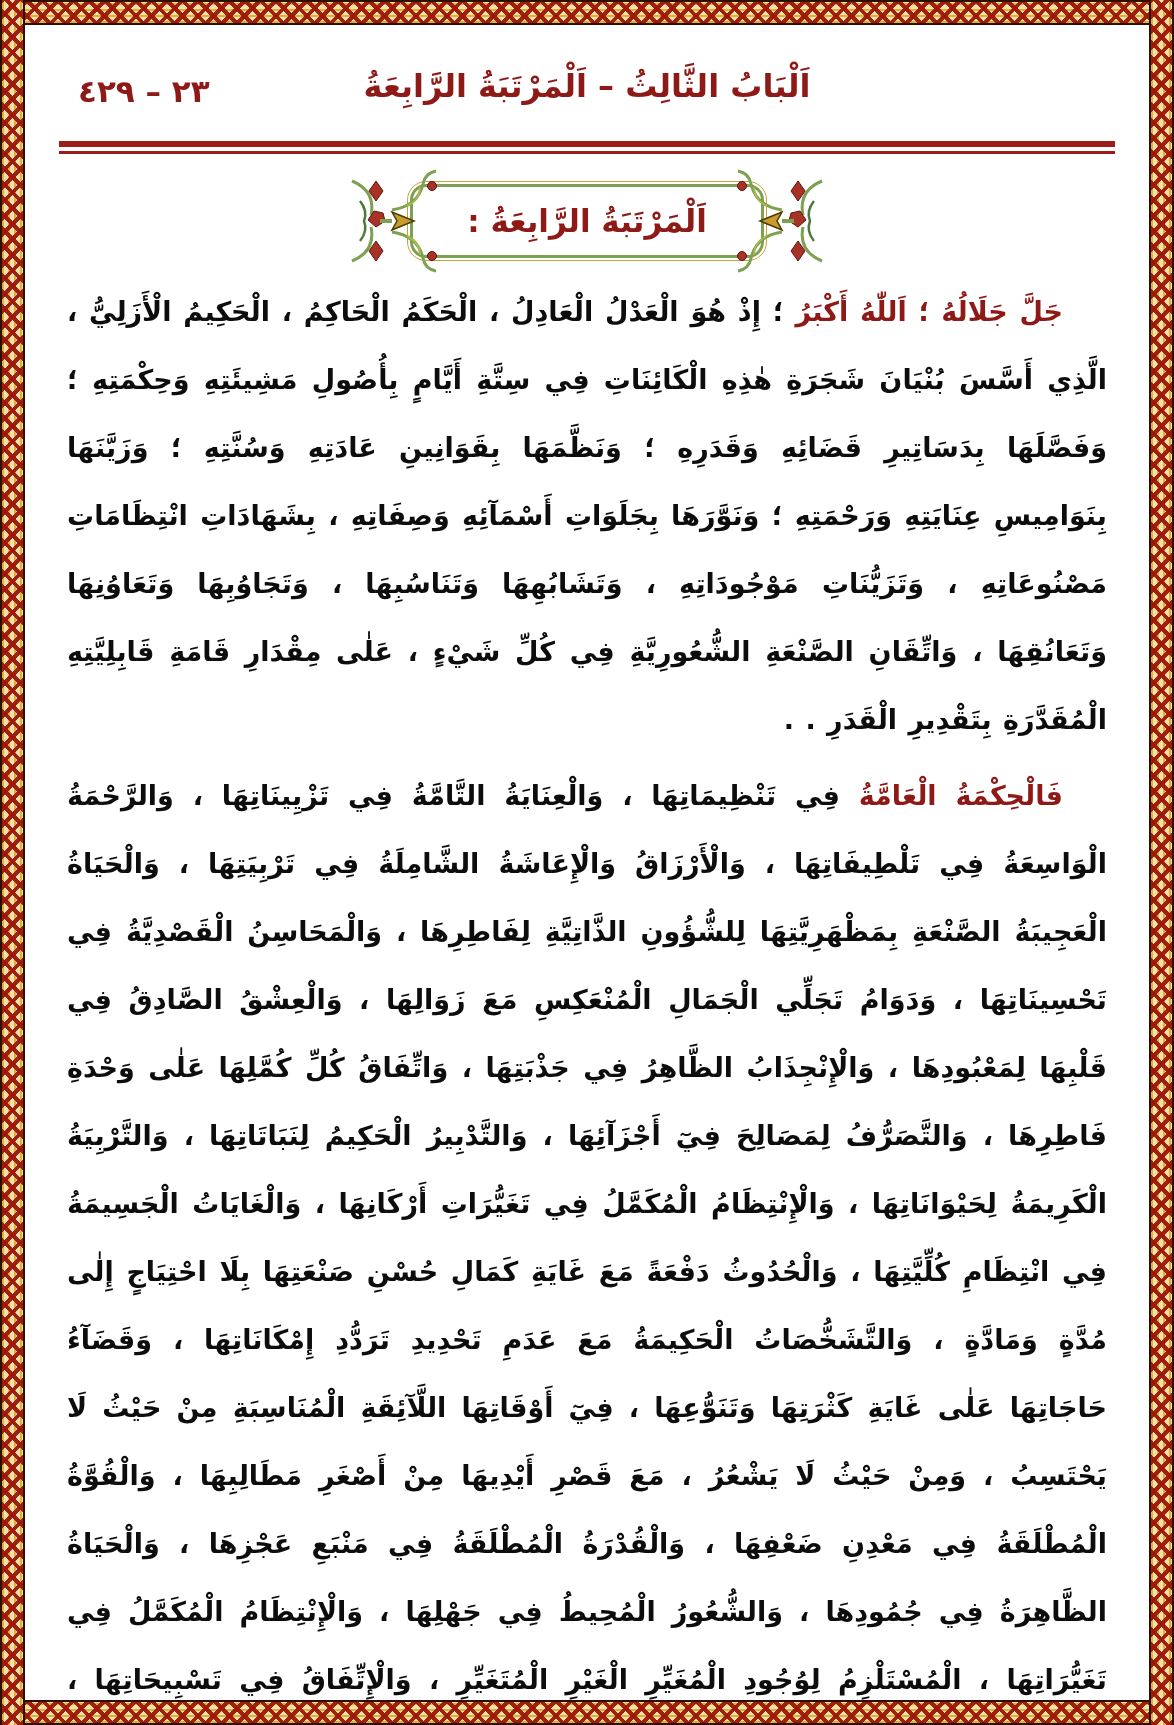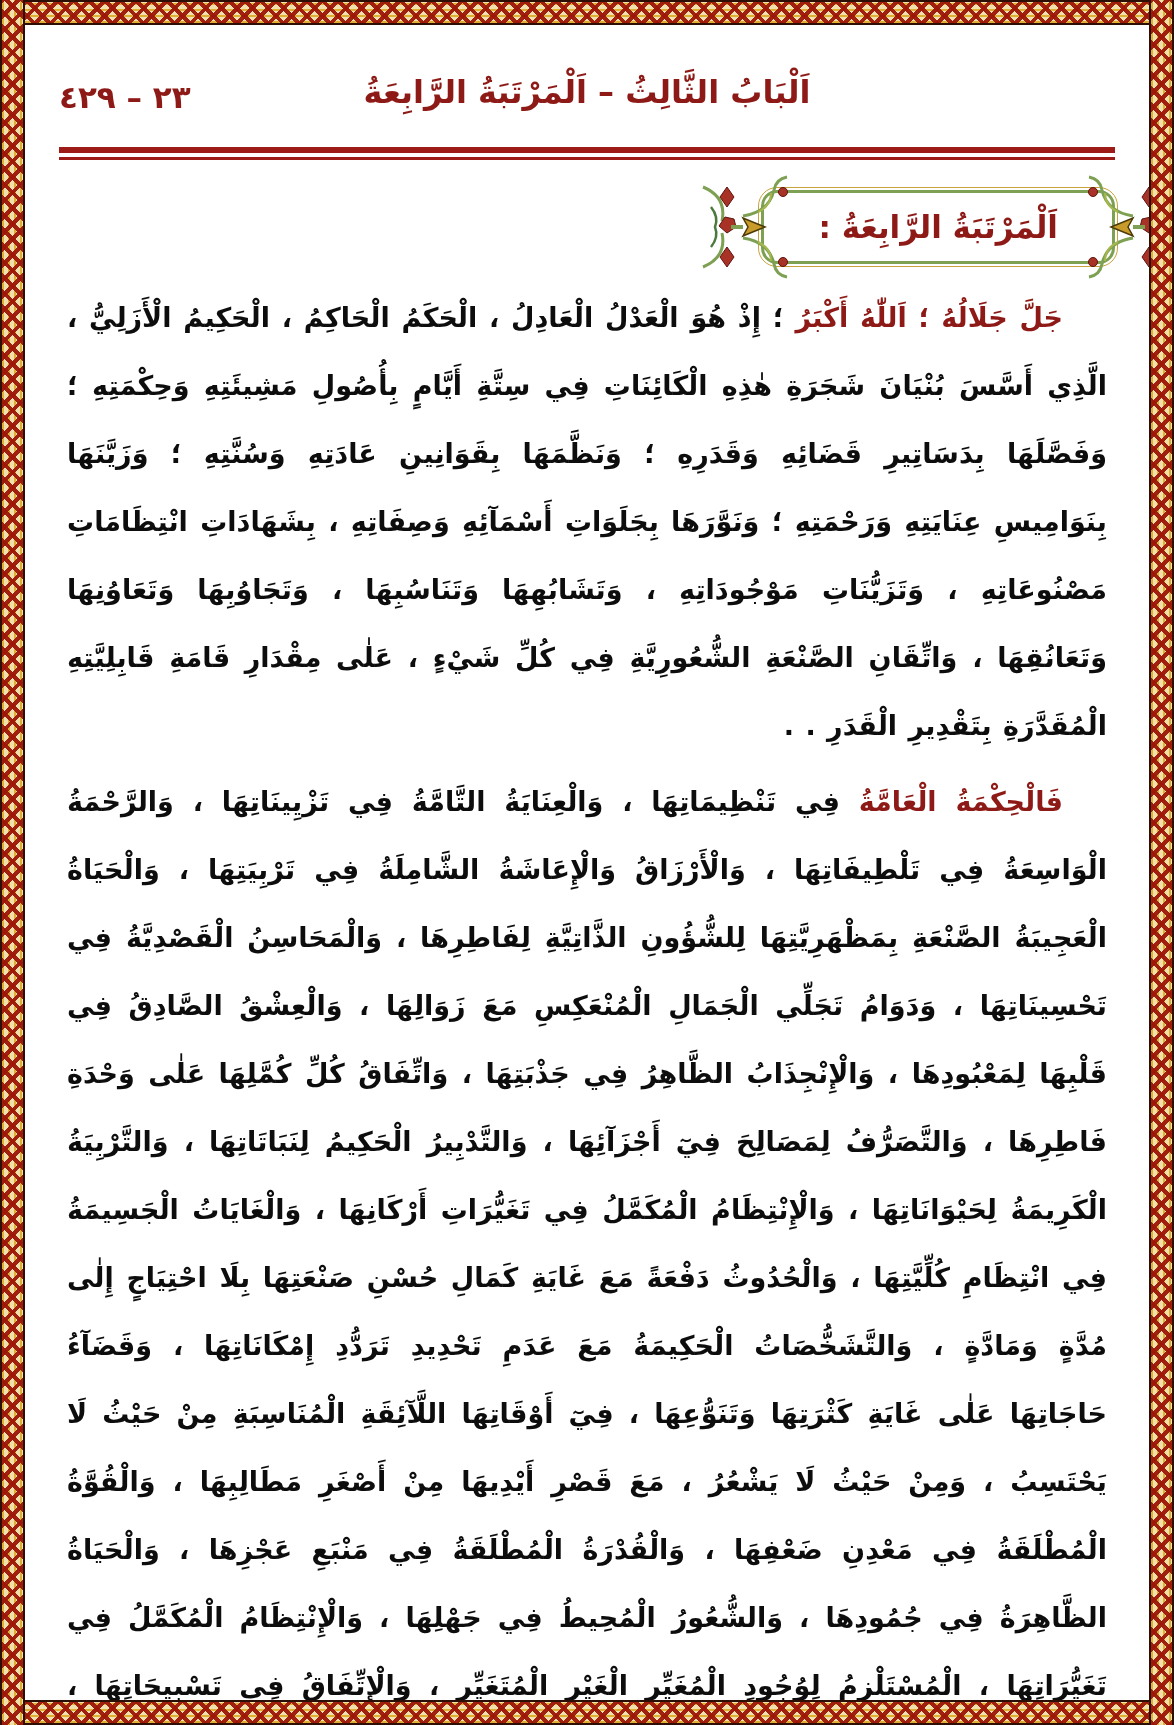--- a/index.html
+++ b/index.html
@@ -38,37 +38,37 @@
   
   .content {
     position: absolute;
     inset: 25px;
     padding: 18px 34px 10px 34px;
     direction: rtl;
   }
 
   header { position: relative; height: 78px; }
   .page-numbers {
-    position: absolute; left: 0; top: 20px;
+    position: absolute; left: 19px; top: 20px;
     color: var(--accent); font-size: 31px; font-weight: 700;
     letter-spacing: 1px; direction: rtl;
   }
   .header-title {
-    margin: 16px; padding-top: 14px;
+    margin: 10px; padding-top: 14px;
     text-align: center;
     color: var(--accent);
     font-size: 32px; font-weight: 700;
   }
 
   .double-rule { margin-top: 10px; }
   .rule-thick { height: 6px; background: var(--rule); }
   .rule-thin  { height: 3px; background: var(--rule); margin-top: 4px; }
 
   
-  .cartouche-row { display: flex; justify-content: flex-start; margin: 30px 0 8px 0; }
+  .cartouche-row { display: flex; justify-content: center; margin: 30px 0 8px 0; }
   .cartouche { position: relative; }
   .cartouche-box {
     position: relative;
     border: 3px solid #7da052;
     outline: 1px solid #c9a23b;
     outline-offset: 2px;
     border-radius: 16px;
     padding: 16px 54px;
     background: #ffffff;
   }

